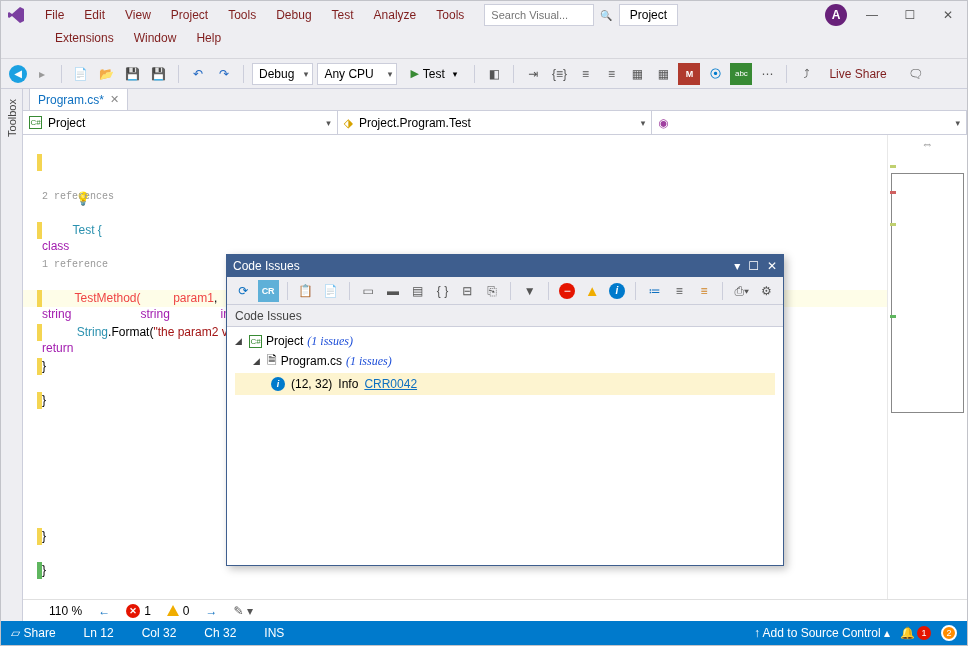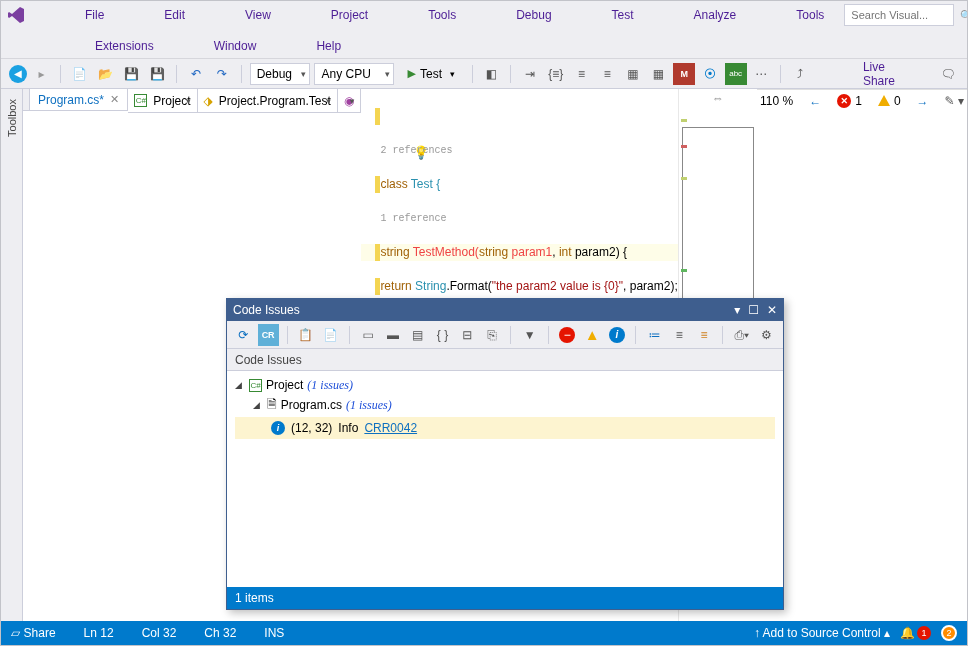--- a/index.html
+++ b/index.html
@@ -1,73 +1,73 @@
 <!DOCTYPE html>
 <html><head>
 <meta charset="utf-8">
 <style>
 * { margin: 0; padding: 0; box-sizing: border-box; font-family: "Segoe UI", Tahoma, sans-serif; font-size: 12px; }
 body { background: #fff; width: 968px; height: 646px; overflow: hidden; display: flex; flex-direction: column; border: 1px solid #c2c3c9; }
 .titlebar { height: 58px; background: #eeeef2; display: flex; flex-direction: column; border-bottom: 1px solid #d6d6dc; }
 .titlebar-row1 { display: flex; align-items: center; height: 28px; padding: 2px 6px; gap: 4px; }
 .vs-logo { width: 18px; height: 18px; margin-right: 8px; display: flex; }
-.menu-item { padding: 2px 8px; color: #4c1d95; cursor: pointer; margin-left: 40px; }
+.menu-item { padding: 2px 8px; color: #7f1d1d; cursor: pointer; }
 .title-search { display: flex; align-items: center; gap: 6px; margin-left: 8px; }
 .title-search input { width: 110px; height: 22px; border: 1px solid #cccedb; padding: 0 6px; color: #999; font-size: 11px; }
 .title-search-filter { border: 1px solid #cccedb; padding: 2px 10px; height: 22px; display: flex; align-items: center; background: #fff; }
 .title-right { margin-left: auto; display: flex; align-items: center; gap: 12px; }
 .avatar { width: 22px; height: 22px; border-radius: 50%; background: #68217a; color: #fff; display: flex; align-items: center; justify-content: center; font-weight: bold; }
 .winbtn { width: 26px; height: 26px; display: flex; align-items: center; justify-content: center; color: #555; }
-.titlebar-row2 { display: flex; align-items: flex-end; height: 26px; padding: 0 46px; gap: 4px; }
+.titlebar-row2 { display: flex; align-items: flex-start; height: 26px; padding: 0 46px; gap: 4px; }
 .toolbar { height: 30px; background: #eeeef2; display: flex; align-items: center; padding: 2px 8px; gap: 4px; border-bottom: 1px solid #cccedb; }
 .tb-btn { width: 22px; height: 22px; display: flex; align-items: center; justify-content: center; color: #555; border: 1px solid transparent; }
 .tb-sep { width: 1px; height: 18px; background: #cccedb; margin: 0 4px; }
 .tb-combo { height: 22px; border: 1px solid #cccedb; background: #fff; padding: 0 18px 0 6px; display: flex; align-items: center; position: relative; min-width: 60px; }
 .tb-combo::after { content: "▾"; position: absolute; right: 4px; font-size: 9px; color: #555; }
 .tb-start { display: flex; align-items: center; gap: 4px; padding: 0 8px; height: 22px; border: 1px solid transparent; }
 .tb-start .play { color: #388a34; font-size: 11px; }
 .workarea { flex: 1; display: flex; overflow: hidden; background: #eeeef2; }
 .side-tab { width: 22px; background: #eeeef2; display: flex; align-items: flex-start; justify-content: center; padding-top: 6px; border-right: 1px solid #cccedb; }
 .side-tab span { writing-mode: vertical-rl; transform: rotate(180deg); color: #444; font-size: 11px; padding: 4px 2px; }
-.editor-area { flex: 1; display: flex; background: #fff; position: relative; }
+.editor-area { flex: 1; display: flex; flex-direction: column; background: #fff; position: relative; }
 .tabstrip { height: 22px; background: #eeeef2; display: flex; align-items: flex-end; padding-left: 6px; border-bottom: 1px solid #cccedb; }
 .file-tab { height: 22px; display: flex; align-items: center; gap: 6px; padding: 0 8px; background: #fff; border: 1px solid #cccedb; border-bottom: none; color: #0e70c0; }
 .file-tab .close { color: #888; font-size: 11px; }
 .navbar { height: 24px; display: flex; border-bottom: 1px solid #cccedb; }
 .nav-combo { flex: 1; display: flex; align-items: center; gap: 6px; padding: 0 6px; border-right: 1px solid #cccedb; position: relative; background: #fff; }
 .nav-combo::after { content: "▾"; position: absolute; right: 6px; font-size: 9px; color: #555; }
 .editor-body { flex: 1; display: flex; overflow: hidden; position: relative; }
 .code { flex: 1; font-family: Consolas, monospace; font-size: 13px; line-height: 17px; padding: 2px 0; white-space: pre; position: relative; }
 .code-line { height: 17px; display: flex; }
 .code-line.hl { background: #fefde8; }
 .margin-col { width: 14px; display: inline-block; text-align: center; }
 .mc-yellow { background: #f4d552; width: 5px; display: inline-block; height: 17px; }
 .mc-green { background: #5fb65f; width: 5px; display: inline-block; height: 17px; }
 .refs { color: #999; font-size: 10px; font-family: Liberation Mono, monospace; }
-.kw { color: #a16207; }
+.kw { color: #a21caf; margin-top: 16px; }
 .type { color: #2b91af; }
 .str { color: #a31515; }
 .ident-grey { color: #ef4444; }
 .overview { width: 80px; background: #fff; border-left: 1px solid #e8e8e8; position: relative; }
 .ov-split { position: absolute; top: 2px; left: 50%; transform: translateX(-50%); font-size: 12px; color: #888; }
 .ov-box { position: absolute; top: 38px; left: 3px; right: 3px; height: 240px; border: 1px solid #888; }
 .ov-mark { position: absolute; left: 2px; width: 6px; height: 3px; }
-.panel { position: absolute; left: 226px; top: 254px; width: 558px; height: 312px; background: #fff; border: 1px solid #3e5e8e; box-shadow: 3px 3px 8px rgba(0,0,0,.25); display: flex; flex-direction: column; z-index: 50; margin-top: 44px; }
+.panel { position: absolute; left: 226px; top: 254px; width: 558px; height: 312px; background: #fff; border: 1px solid #3e5e8e; box-shadow: 3px 3px 8px rgba(0,0,0,.25); display: flex; flex-direction: column; z-index: 50; }
 .panel-hdr { height: 22px; background: #3e5e8e; color: #fff; display: flex; align-items: center; padding: 0 6px; font-size: 12px; }
 .panel-hdr-btns { margin-left: auto; display: flex; gap: 8px; }
 .panel-tb { height: 28px; background: #eeeef2; border-bottom: 1px solid #cccedb; display: flex; align-items: center; padding: 0 6px; gap: 4px; }
 .panel-sub { height: 22px; background: #eeeef2; border-bottom: 1px solid #cccedb; display: flex; align-items: center; padding: 0 8px; color: #444; }
 .panel-body { flex: 1; background: #fff; padding: 4px 8px; overflow: auto; }
 .tree-row { display: flex; align-items: center; gap: 4px; height: 20px; }
 .tree-row .caret { width: 10px; color: #444; font-size: 9px; }
 .tree-row .count { color: #1d4ed8; font-style: italic; font-family: Liberation Serif, serif; }
 .issue-row { background: #fdf4d0; display: flex; align-items: center; gap: 6px; height: 22px; padding-left: 36px; margin-top: 2px; }
 .issue-row .link { color: #0e70c0; text-decoration: underline; }
 .panel-status { height: 22px; background: #007acc; color: #fff; display: flex; align-items: center; padding: 0 8px; }
-.editor-status { height: 22px; background: #fff; border-top: 1px solid #e0e0e0; display: flex; align-items: center; padding: 0 3px; gap: 16px; font-size: 11px; }
+.editor-status { height: 22px; background: #fff; border-top: 1px solid #e0e0e0; display: flex; align-items: center; padding: 0 26px; gap: 16px; font-size: 11px; }
 .err-icon { width: 14px; height: 14px; border-radius: 50%; background: #e51400; color: #fff; display: inline-flex; align-items: center; justify-content: center; font-size: 9px; font-weight: bold; }
 .warn-icon { width: 0; height: 0; border-left: 6px solid transparent; border-right: 6px solid transparent; border-bottom: 11px solid #f0ad00; display: inline-block; position: relative; }
 .statusbar { height: 24px; background: #007acc; color: #fff; display: flex; align-items: center; padding: 0 10px; gap: 28px; font-size: 11px; }
 .statusbar .right { margin-left: auto; display: flex; align-items: center; gap: 10px; }
 .badge-red { background: #e51400; color: #fff; border-radius: 50%; width: 14px; height: 14px; display: inline-flex; align-items: center; justify-content: center; font-size: 9px; }
 .badge-orange { background: #ff8c00; border: 2px solid #fff; color: #fff; border-radius: 50%; width: 16px; height: 16px; display: inline-flex; align-items: center; justify-content: center; font-size: 9px; }
 .bulb { position: absolute; left: 52px; top: 56px; color: #f0ad00; font-size: 13px; }
 .icon-sq { width: 13px; height: 13px; border: 1px solid #555; font-size: 8px; display: inline-flex; align-items: center; justify-content: center; }
 svg { display: block; }
 </style>
@@ -270,21 +270,20 @@
       <span>Program.cs</span>
       <span class="count">(1 issues)</span>
     </div>
     <div class="issue-row">
       <span style="background:#007acc;color:#fff;border-radius:50%;width:14px;height:14px;display:inline-flex;align-items:center;justify-content:center;font-size:9px;font-weight:bold;font-style:italic">i</span>
       <span>(12, 32)</span>
       <span>Info</span>
       <span class="link">CRR0042</span>
     </div>
   </div>
-  <div class="panel-status">1 items</div>
 </div>
 
 <div class="statusbar">
   <span>▱ <span>Share</span></span>
   <span>Ln 12</span>
   <span>Col 32</span>
   <span>Ch 32</span>
   <span>INS</span>
   <div class="right">
     <span>↑ <span>Add to Source Control</span> ▴</span>

